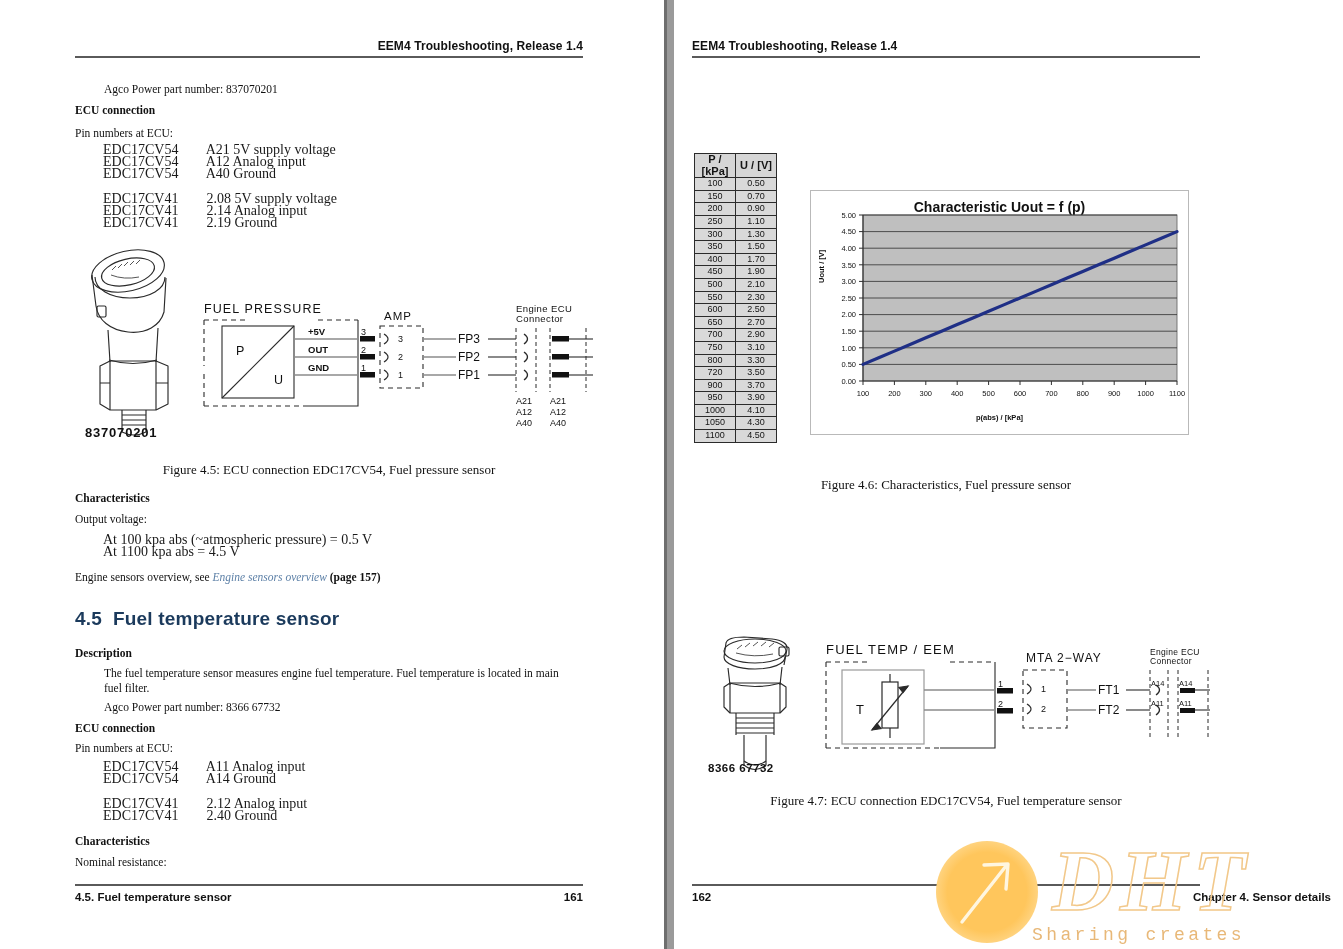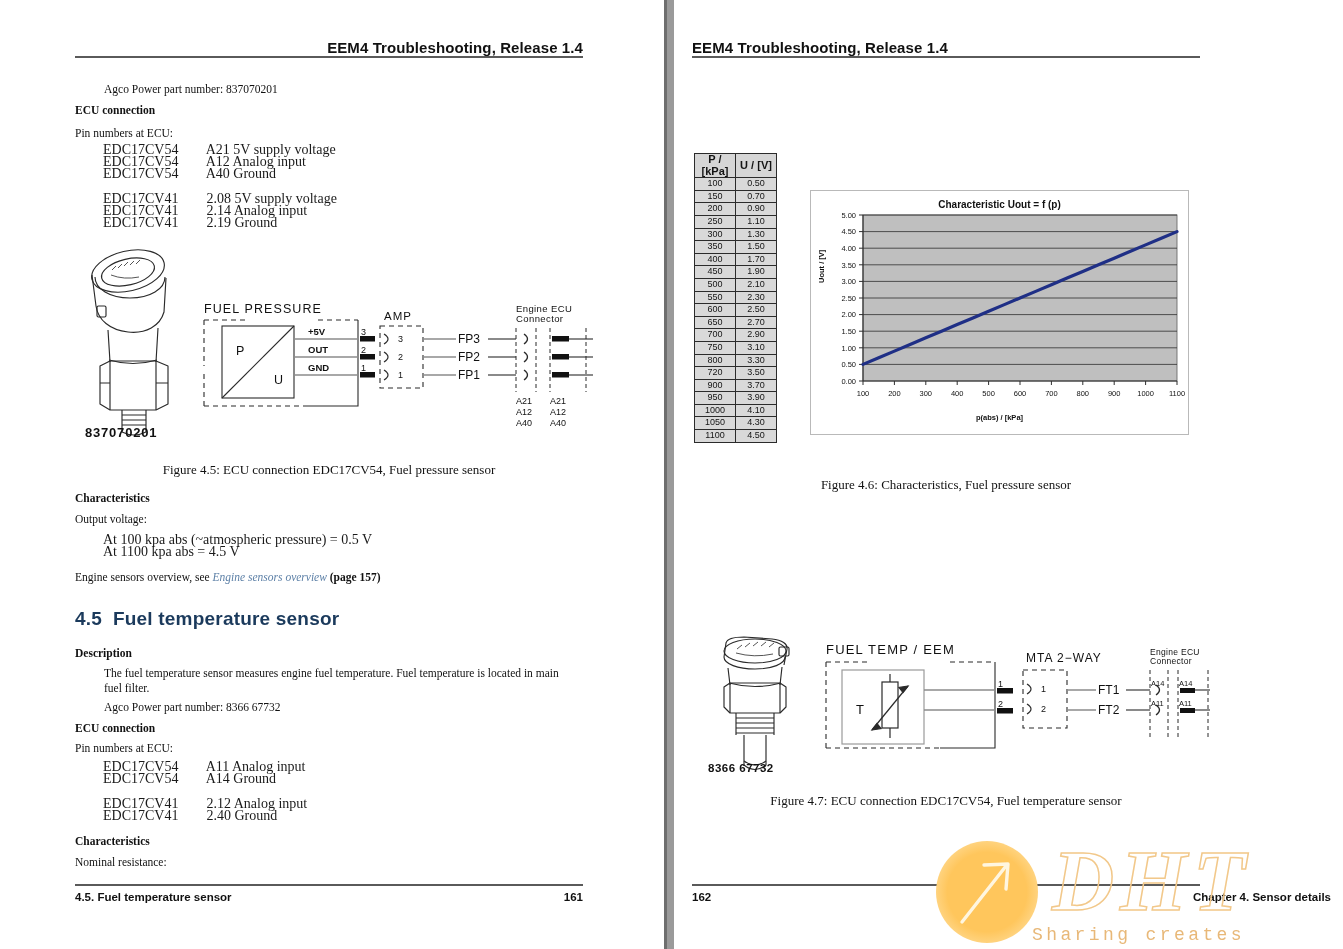--- a/index.html
+++ b/index.html
@@ -6,21 +6,21 @@
   body{width:1343px;height:949px;overflow:hidden;font-family:"Liberation Serif",serif;color:#000;}
   .spread{position:relative;width:1343px;height:949px;display:flex;}
   .page{position:relative;background:#fff;height:949px;box-sizing:border-box;}
   .page-left{width:658px;}
   .gutter{width:22px;height:949px;background:#ffffff;position:relative;}
   .gutter:before{content:"";position:absolute;left:6px;top:0;width:10px;height:949px;background:#9a9a9a;}
   .gutter:after{content:"";position:absolute;left:6px;top:0;width:3px;height:949px;background:#6e6e6e;}
   .page-right{width:663px;}
 
   
-  .hdr{position:absolute;font-family:"Liberation Sans",sans-serif;font-weight:bold;font-size:15px;letter-spacing:.1px;color:#111;}
+  .hdr{position:absolute;font-family:"Liberation Sans",sans-serif;font-weight:bold;font-size:12px;letter-spacing:.1px;color:#111;}
   .rule{position:absolute;height:2px;background:#5a5a5a;}
   .ftr{position:absolute;font-family:"Liberation Sans",sans-serif;font-weight:bold;font-size:11.5px;color:#111;}
 
   
   .t{position:absolute;font-family:"Liberation Serif",serif;font-size:11.5px;color:#111;line-height:14px;}
   .t.b{font-weight:bold;}
   .mono{position:absolute;font-family:Liberation Serif, serif;font-size:14px;color:#1a1a1a;line-height:12.1px;white-space:pre;margin-left:28px;}
   .caption{position:absolute;font-family:"Liberation Serif",serif;font-size:13px;color:#111;text-align:center;}
   .h2{position:absolute;font-family:"Liberation Sans",sans-serif;font-weight:bold;font-size:19px;color:#1b3a5c;letter-spacing:.2px;}
   .lnk{color:#5b7fa6;font-style:italic;}
@@ -30,21 +30,21 @@
   svg{display:block;overflow:visible;}
 
   
   .ctab{position:absolute;border-collapse:collapse;font-family:"Liberation Sans",sans-serif;font-size:9px;background:#fff;}
   .ctab td,.ctab th{border:1px solid #2b2b2b;text-align:center;padding:0;height:11.6px;width:40px;color:#141414;font-weight:normal;line-height:11.6px;}
   .ctab th{font-weight:bold;background:#d6d6d6;font-size:11px;}
   .ctab td.shade{background:#d9d9d9;}
 
   
   .chartbox{position:absolute;background:#ffffff;border:1px solid #b9b9b9;}
-  .chart-title{position:absolute;width:100%;text-align:center;font-family:"Liberation Sans",sans-serif;font-weight:bold;font-size:10px;color:#111;}
+  .chart-title{position:absolute;width:100%;text-align:center;font-family:"Liberation Sans",sans-serif;font-weight:bold;font-size:14px;color:#111;}
   .axlab{position:absolute;font-family:"Liberation Sans",sans-serif;font-weight:bold;font-size:7.5px;color:#111;}
 
   
   .wm{position:absolute;pointer-events:none;}
   .wm-circle{position:absolute;border-radius:50%;
     background:radial-gradient(circle at 50% 50%, #ffc65c 0%, #ffc65c 55%, #ffd98f 78%, rgba(255,222,160,.55) 92%, rgba(255,230,185,0) 100%);}
   .wm-dht{position:absolute;font-family:"Liberation Serif",serif;font-style:italic;font-weight:bold;font-size:86px;
     color:transparent;-webkit-text-stroke:1.5px #f2c88a;letter-spacing:6px;line-height:86px;}
   .wm-tag{position:absolute;font-family:"Liberation Mono",monospace;font-size:18px;color:#e8b878;letter-spacing:3.4px;}
 </style>

